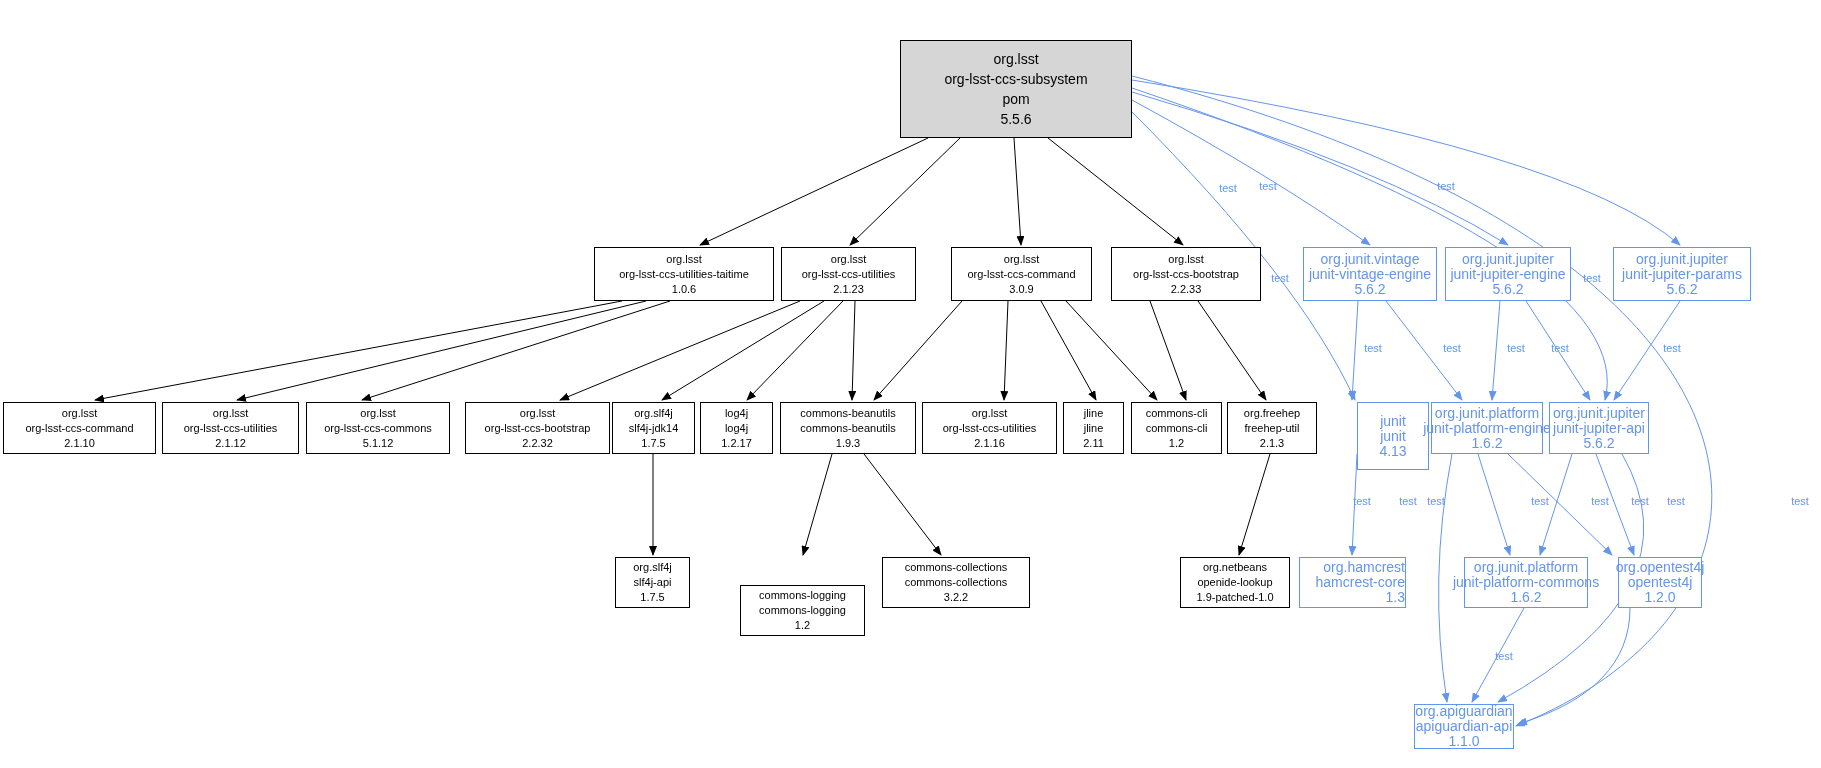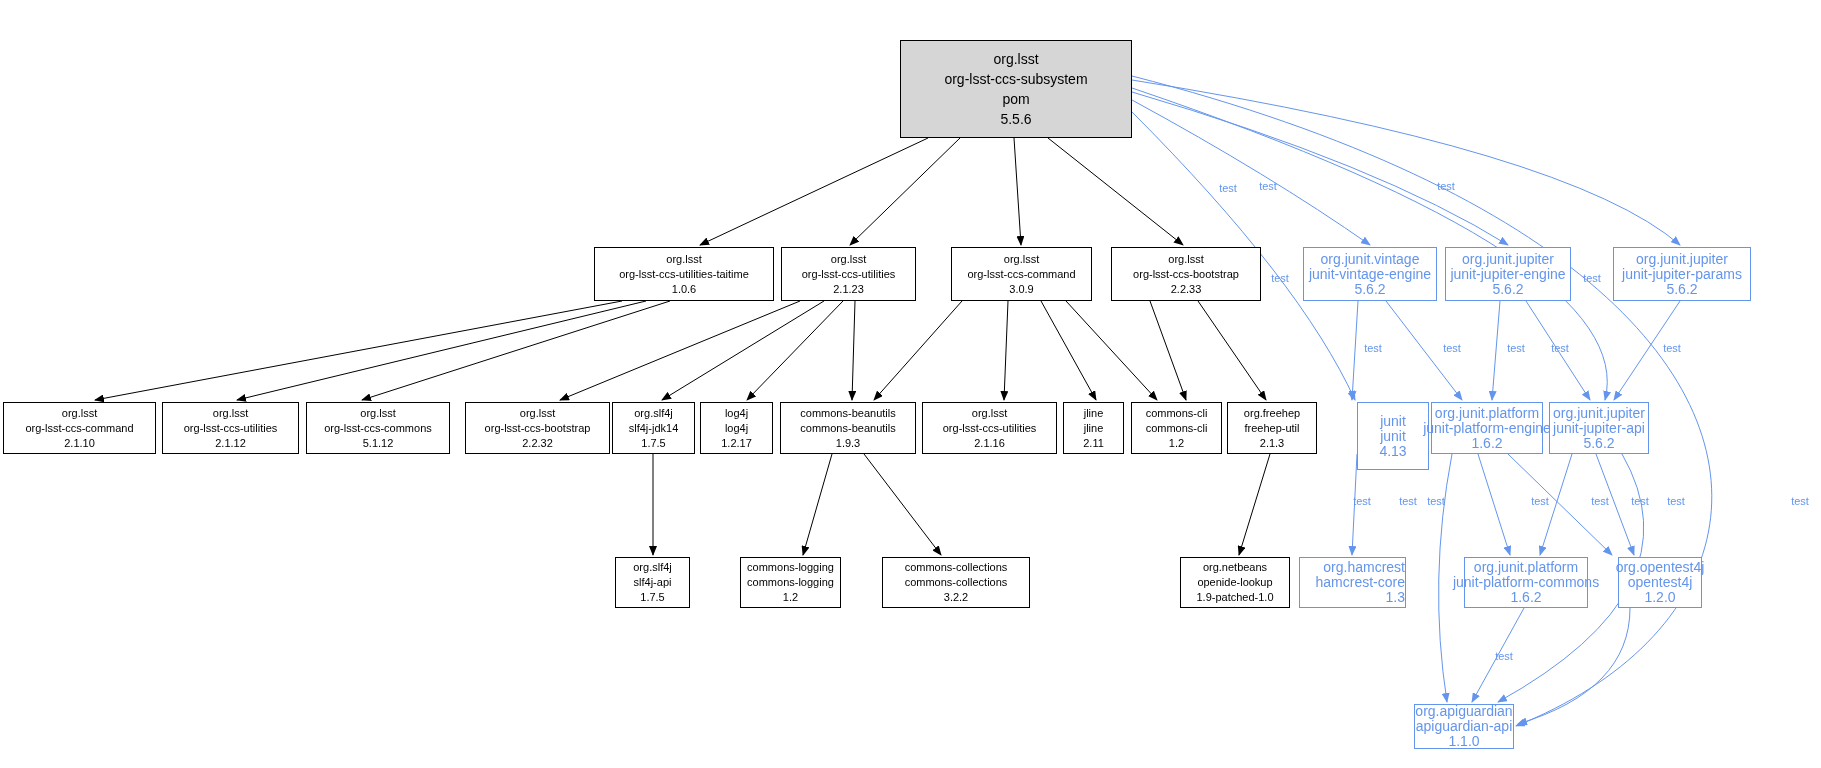--- a/index.html
+++ b/index.html
@@ -204,21 +204,21 @@
       <div class="node test" style="left: 1549px; top: 402px; width: 100px; height: 52px;">
         <div>org.junit.jupiter</div>
         <div>junit-jupiter-api</div>
         <div>5.6.2</div>
       </div>
       <div class="node lib" style="left: 615px; top: 557px; width: 75px; height: 51px;">
         <div>org.slf4j</div>
         <div>slf4j-api</div>
         <div>1.7.5</div>
       </div>
-      <div class="node lib" style="left: 740px; top: 557px; width: 101px; height: 51px;">
+      <div class="node lib" style="left: 740px; top: 585px; width: 125px; height: 51px;">
         <div>commons-logging</div>
         <div>commons-logging</div>
         <div>1.2</div>
       </div>
       <div class="node lib" style="left: 870px; top: 557px; width: 148px; height: 51px; margin-left: 12px;">
         <div>commons-collections</div>
         <div>commons-collections</div>
         <div>3.2.2</div>
       </div>
       <div class="node lib" style="left: 1180px; top: 557px; width: 110px; height: 51px;">

